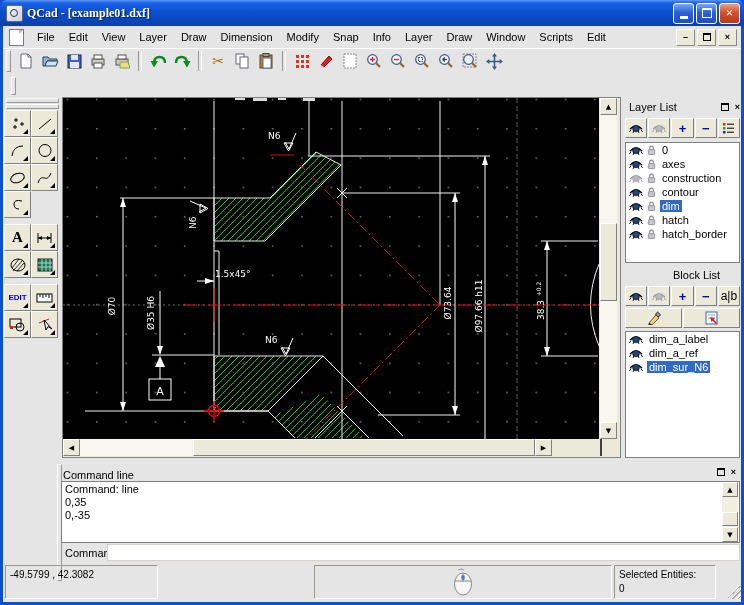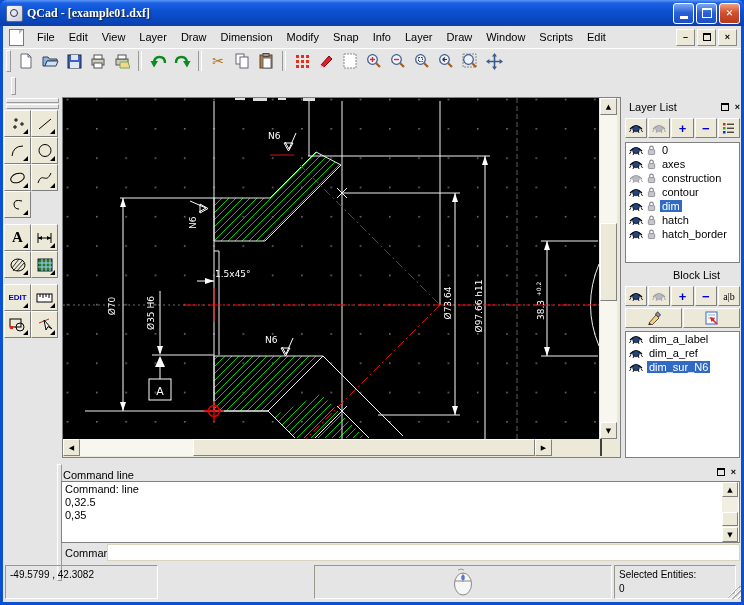--- a/index.html
+++ b/index.html
@@ -629,21 +629,21 @@
           <use href="#sym-eye-off"></use>
         </svg>
       </div>
     <div class="dkbtn">
         <span class="plusminus">+</span>
       </div>
     <div class="dkbtn">
         <span class="plusminus">−</span>
       </div>
     <div class="dkbtn">
-        <span style="font-size:10px;font-family:Liberation Serif, serif;">a|b</span>
+        <span style="font-size:12px;">a|b</span>
       </div>
   </div>
   <div class="dock-toolbar" style="top:282px;">
     <div class="dkbtn">
       <svg width="14" height="14">
           <polygon points="2,12 9,4 12,7 5,14" fill="#f3d07a" stroke="#555"></polygon>
           <polygon points="2,12 5,14 1,14.5" fill="#222"></polygon>
           <rect x="9" y="2" width="4" height="3" fill="#99a" stroke="#555" transform="rotate(45 11 3.5)"></rect>
         </svg>
       </div>
@@ -680,22 +680,22 @@
   <div id="cmd-handle"></div>
   <div id="cmd-title">
     <span class="lbl">Command line</span>
     <span class="dk-btn">
         <span class="float-glyph"></span>
       </span>
     <span class="dk-btn">×</span>
   </div>
   <div id="cmd-history">
     <div>Command: line</div>
-    <div>0,32.5</div>
     <div>0,35</div>
+    <div>0,-35</div>
   </div>
   <div id="cmd-scroll">
     <div class="sb-btn" style="left:0;top:0;width:16px;height:15px;">
         <span>▲</span>
       </div>
     <div class="sb-thumb" style="left:0;top:30px;width:16px;height:14px;"></div>
     <div class="sb-btn" style="left:0;top:45px;width:16px;height:15px;">
         <span>▼</span>
       </div>
   </div>
@@ -706,19 +706,19 @@
     <div>-49.5799 , 42.3082</div>
   </div>
   <div class="sb-panel" style="left:311px;width:298px;display:flex;align-items:center;justify-content:center;">
     <svg width="22" height="28">
       <ellipse cx="11" cy="16" rx="8.5" ry="11" fill="#f6f6f6" stroke="#8a8a8a"></ellipse>
       <path d="M11,5 V14 M2.8,13 H19.2" stroke="#8a8a8a" fill="none"></path>
       <rect x="9.3" y="7" width="3.4" height="5" rx="1.5" fill="#5577cc"></rect>
       <path d="M6,2 Q9,0 12,2" stroke="#999" fill="none"></path>
     </svg>
   </div>
-  <div class="sb-panel" style="left:611px;width:122px;">
+  <div class="sb-panel" style="left:611px;width:102px;">
     <div>Selected Entities:</div>
     <div>0</div>
   </div>
   <div id="grip"></div>
 
 </div>
 
 </body></html>

